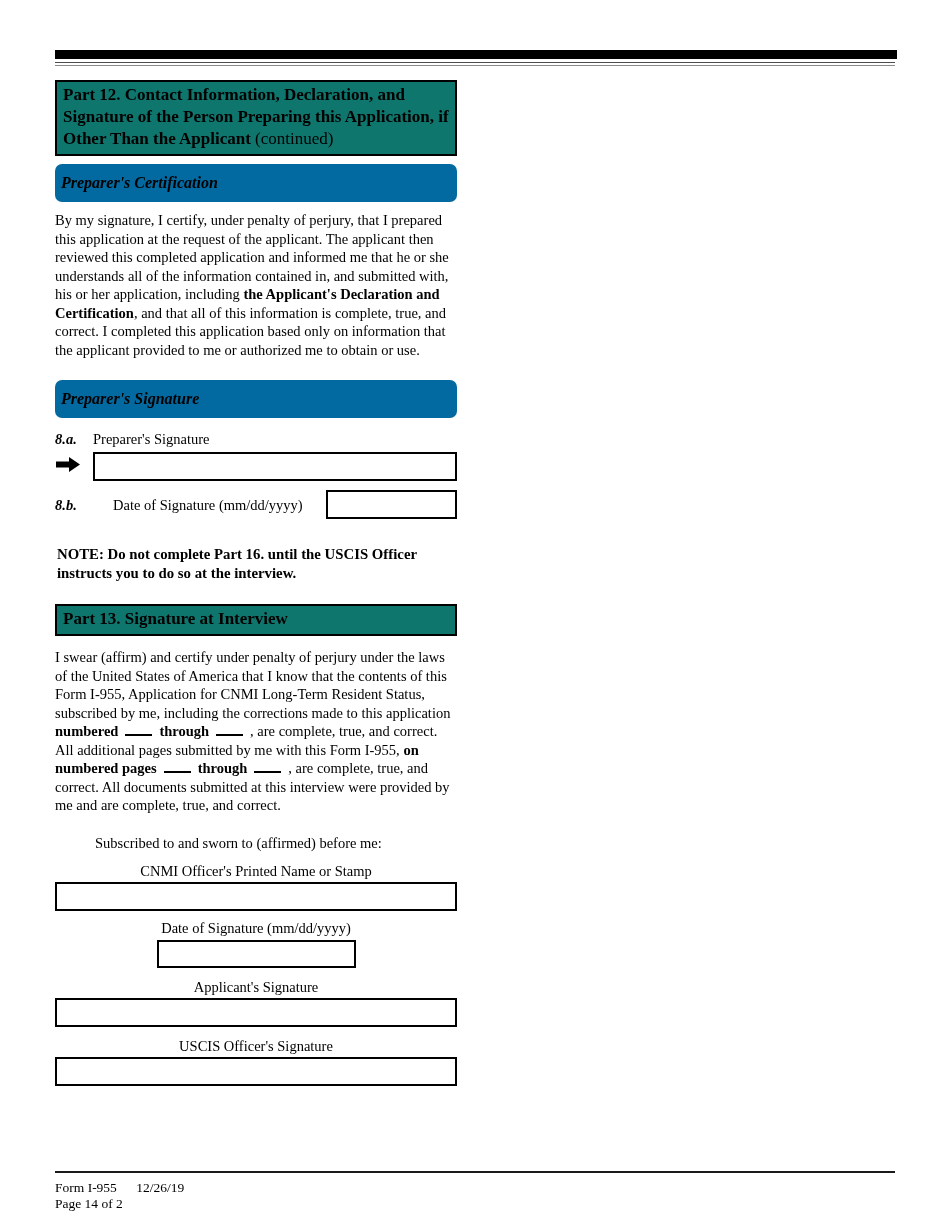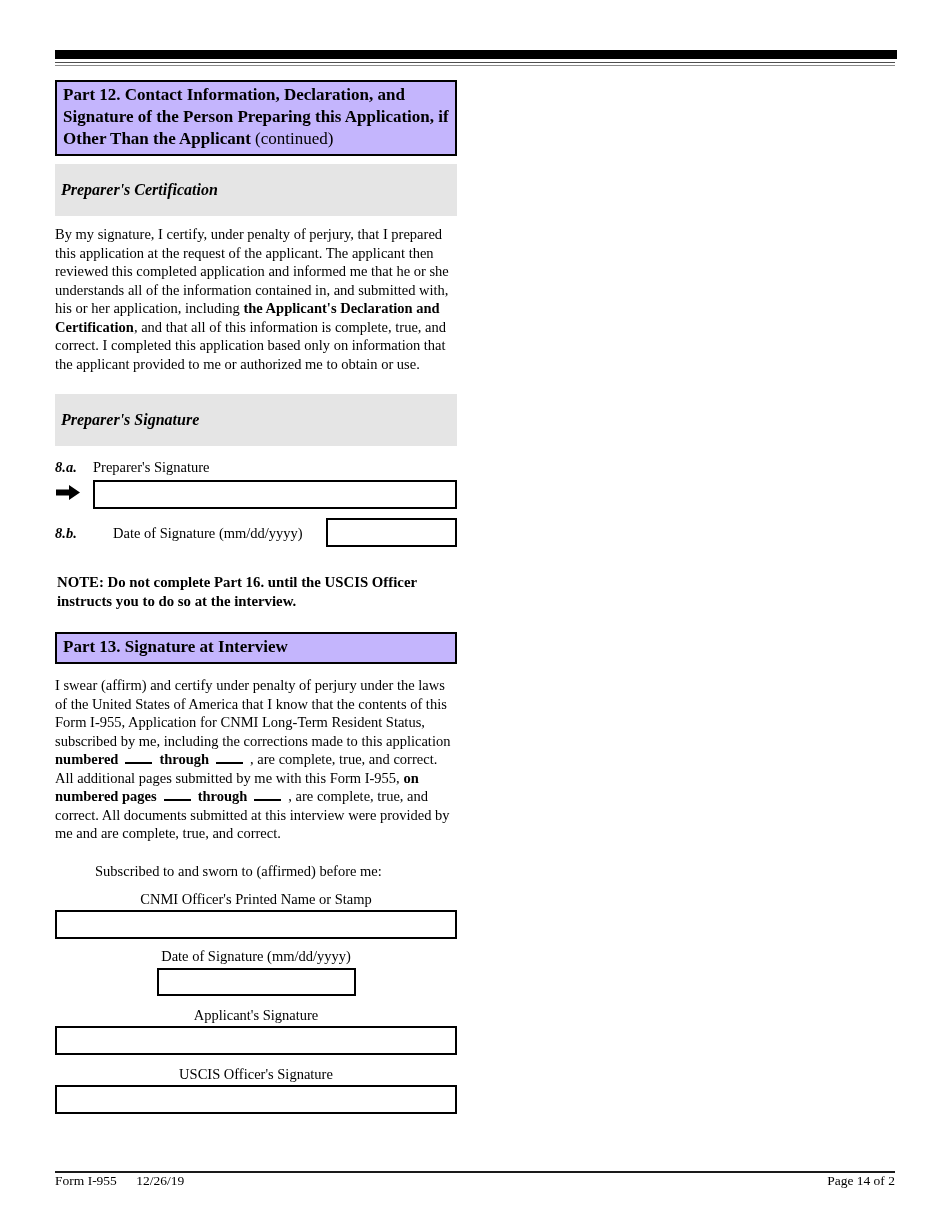--- a/index.html
+++ b/index.html
@@ -20,31 +20,32 @@
     position:absolute; left:55px; top:62px;
     width:840px; height:4px;
     border-top:1px solid #4d4d4d;
     border-bottom:1px solid #8a8a8a;
   }
   .col {
     position:absolute; left:55px; top:80px; width:402px;
   }
   .part-header {
     border:2px solid #000;
-    background:#c4b5fd;
+    background:#0f766e;
     padding:2px 6px 4px 6px;
     font-size:17px; font-weight:bold; line-height:22px;
   }
   .part-header .continued { font-weight:normal; }
   .band {
-    background:#e5e5e5;
+    background:#0369a1;
     font-weight:bold; font-style:italic;
     font-size:16px; line-height:20px;
-    padding:16px 6px;
+    padding:9px 6px;
     margin-top:8px;
+    border-radius:7px;
   }
   .body-text {
     font-size:14.5px; line-height:18.5px;
     margin-top:9px;
   }
   .b { font-weight:bold; }
   .item-row {
     display:flex; align-items:flex-start;
     font-size:14.5px; line-height:18px;
     margin-top:12px;
@@ -76,23 +77,24 @@
     font-size:14.5px; margin-top:20px; margin-left:40px;
   }
   .center-label {
     font-size:14.5px; text-align:center; margin-top:11px;
   }
   .full-box { margin-top:2px; width:100%; }
   .date-box { width:199px; height:28px; margin:3px auto 0 auto; }
   .footer {
     position:absolute; left:55px; right:55px; top:1171px;
     border-top:2px solid #1a1a1a;
-    padding-top:0;
+    padding-top:7px;
     display:flex; justify-content:space-between;
     font-size:13.5px;
+    flex-direction:column;
   }
   .footer-left span { margin-right:16px; }
   .footer-left span:last-child { margin-right:0; }
 </style>
 </head>
 <body>
 
 <div class="page">
 
   <div class="top-bar"></div>

